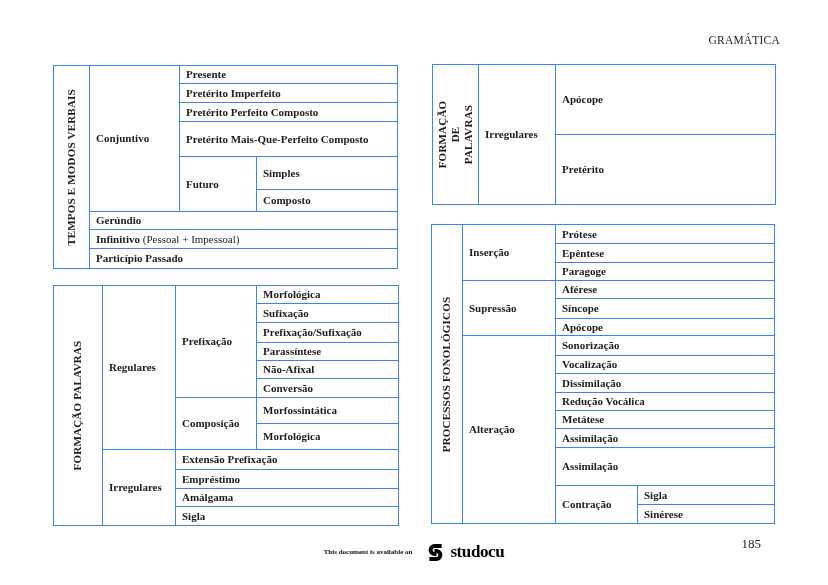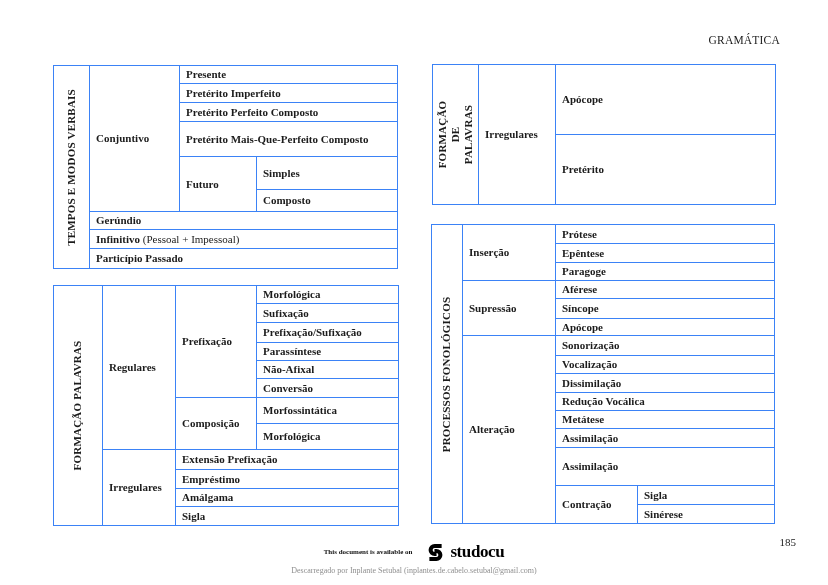--- a/index.html
+++ b/index.html
@@ -20,21 +20,21 @@
     overflow:hidden;
   }
   td.reg, span.reg{font-weight:400;}
   td.vcell{position:relative;padding:0;}
   .vwrap{position:absolute;inset:0;display:flex;align-items:center;justify-content:center;}
   .vtext{
     transform:rotate(-90deg);white-space:pre-line;text-align:center;
     font-size:11px;font-weight:700;line-height:13px;letter-spacing:.2px;
   }
   .nowrap{white-space:nowrap;}
-  .pagenum{position:absolute;top:536px;right:32px;font-size:11px;font-weight:400;}
+  .pagenum{position:absolute;top:536px;right:67px;font-size:13px;font-weight:400;}
   .footer{
     position:absolute;left:0;right:0;top:540px;display:flex;flex-direction:column;
     align-items:center;
   }
   .footer-row{display:flex;align-items:center;gap:13px;height:24px;}
   .avail{font-size:7px;font-weight:700;color:#111;}
   .brand{display:flex;gap:4px;cursor:pointer;}
   .brand-name{font-size:17px;font-weight:800;letter-spacing:-0.4px;color:#000;}
   .dl-note{font-size:8px;font-weight:400;color:#8f8f8f;margin-top:2px;}
 </style>
@@ -240,16 +240,15 @@
     <div class="footer-row">
       <span class="avail">This document is available on</span>
       <span class="brand">
         <svg viewBox="0 0 24 24" width="21" height="21">
           <path d="M19 4.5H11a4.6 4.6 0 0 0 0 9.2h2.2" fill="none" stroke="#000" stroke-width="4.6"></path>
           <path d="M5 19.5h8a4.6 4.6 0 0 0 0-9.2h-2.2" fill="none" stroke="#000" stroke-width="4.6"></path>
         </svg>
         <span class="brand-name">studocu</span>
       </span>
     </div>
-    <div class="dl-note">Descarregado por Inplante Setubal (inplantes.de.cabelo.setubal@gmail.com)</div>
   </div>
 
 </div>
 
 </body></html>

